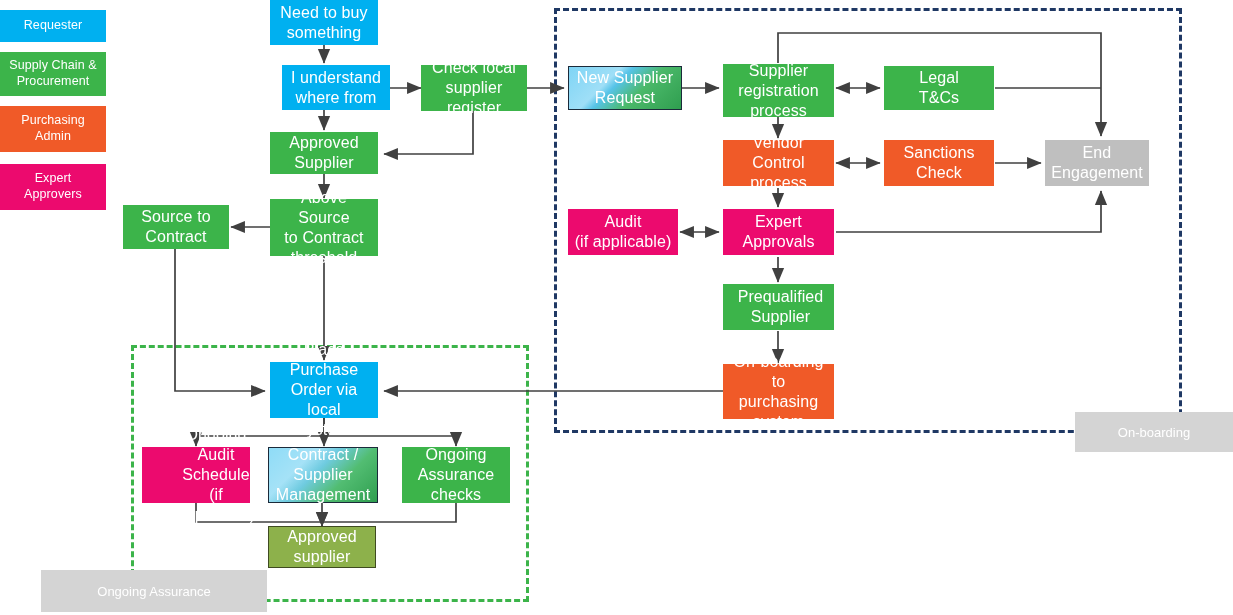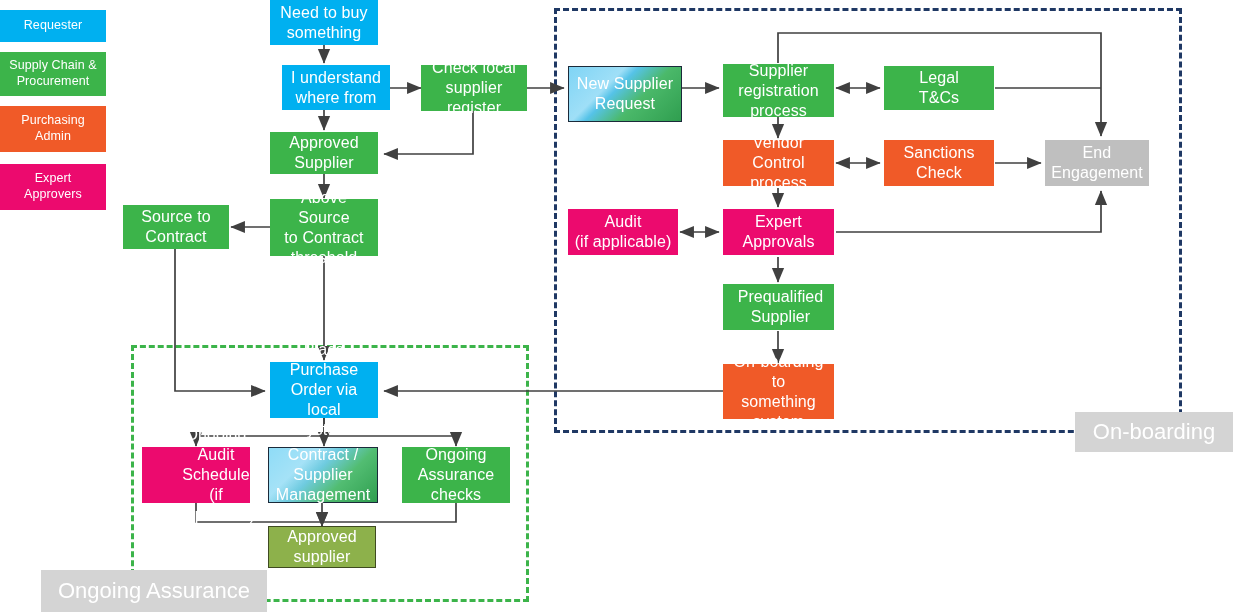--- a/index.html
+++ b/index.html
@@ -40,21 +40,21 @@
     border:1.5px solid #1b2a3a;
   }
   .c-grad2{
     background:linear-gradient(135deg,#8fdcf7 0%,#a5e2f7 30%,#6fcbe0 44%,#52bd72 66%,#2f9e4f 100%);
     border:1.5px solid #1b2a3a;
   }
   .section-label{
     position:absolute;
     background:#d4d4d4;
     color:#ffffff;
-    font-size:22px;
+    font-size:13px;
     display:flex;
     align-items:center;
     justify-content:center;
     box-sizing:border-box;
   }
   .region{
     position:absolute;
     box-sizing:border-box;
     pointer-events:none;
   }
@@ -154,21 +154,21 @@
   <div class="node c-green" style="left:270px;top:132px;width:108px;height:42px;">Approved
 Supplier</div>
 
   <div class="node c-green" style="left:270px;top:199px;width:108px;height:57px;">Above Source
 to  Contract
 threshold</div>
 
   <div class="node c-green" style="left:123px;top:205px;width:106px;height:44px;">Source to
 Contract</div>
 
-  <div class="node c-grad" style="left:568px;top:66px;width:114px;height:56px;">New Supplier
+  <div class="node c-grad" style="left:568px;top:66px;width:114px;height:44px;">New Supplier
 Request</div>
 
   <div class="node c-green" style="left:723px;top:64px;width:111px;height:53px;">Supplier
 registration
 process</div>
 
   <div class="node c-green" style="left:884px;top:66px;width:110px;height:44px;">Legal
 T&amp;Cs</div>
 
   <div class="node c-orange" style="left:723px;top:140px;width:111px;height:46px;">Vendor Control
@@ -183,21 +183,21 @@
   <div class="node c-pink" style="left:568px;top:209px;width:110px;height:46px;">Audit
 (if applicable)</div>
 
   <div class="node c-pink" style="left:723px;top:209px;width:111px;height:46px;">Expert
 Approvals</div>
 
   <div class="node c-green" style="left:723px;top:284px;width:111px;height:46px;padding-left:8px;">Prequalified
 Supplier</div>
 
   <div class="node c-orange" style="left:723px;top:364px;width:111px;height:55px;">On-boarding to
-something
+purchasing
 system</div>
 
   <div class="node c-blue" style="left:270px;top:362px;width:108px;height:56px;">Place Purchase
 Order  via local
 system</div>
 
   <div class="node c-pink" style="left:142px;top:447px;width:108px;height:56px;padding-left:44px;">Ongoing Audit
 Schedule
 (if applicable)</div>
 

